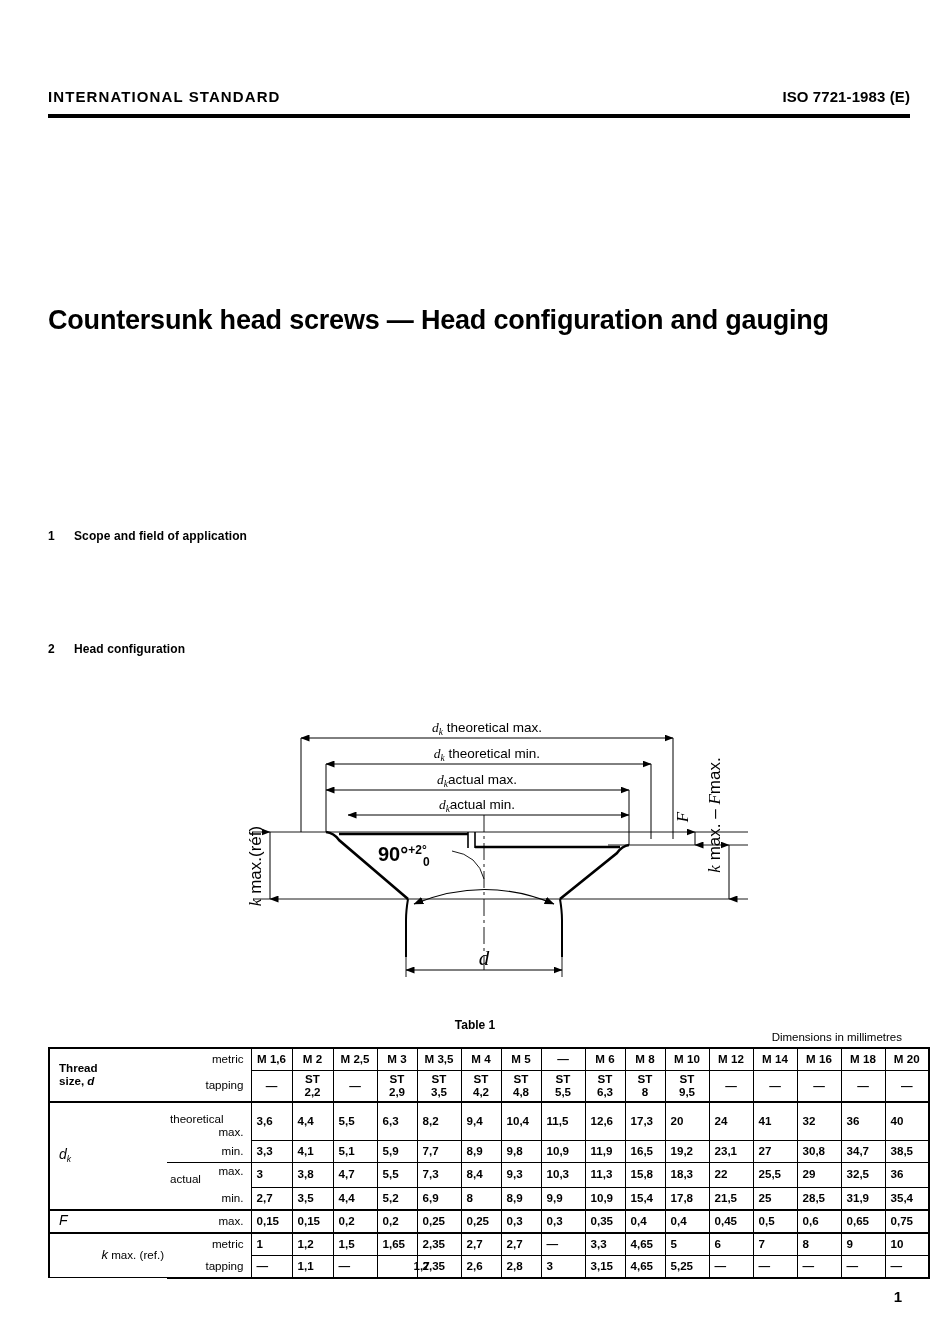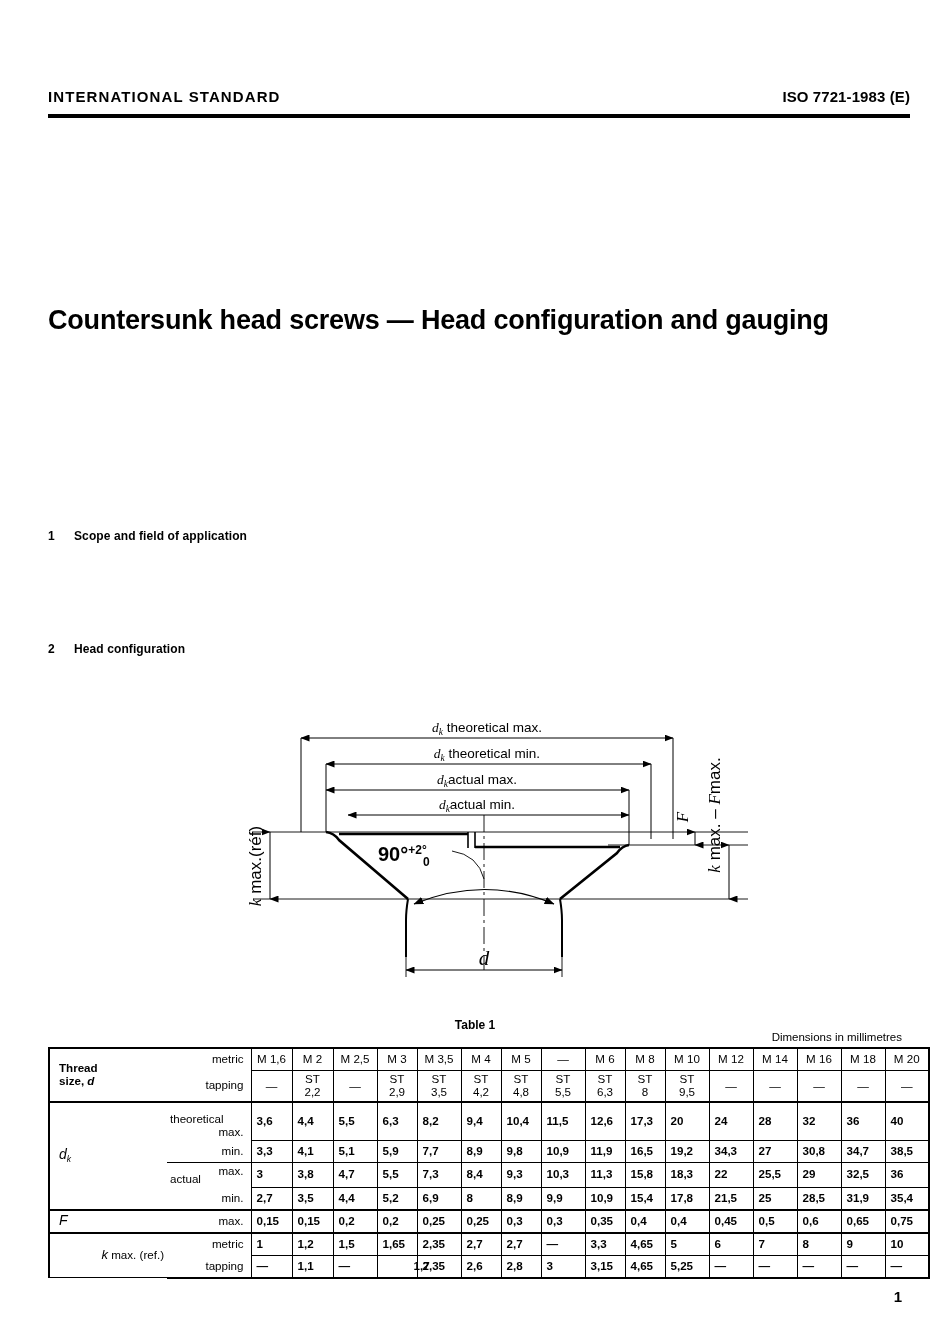--- a/index.html
+++ b/index.html
@@ -123,21 +123,21 @@
     font-size: 11.6px;
   }
   table.t1 td {
     border: 1px solid #000;
     padding: 2px 3px;
     text-align: center;
     vertical-align: middle;
     height: 17px;
     line-height: 1.08;
   }
-  table.t1 td.numc { font-weight: normal; }
+  table.t1 td.numc { font-weight: bold; }
   table.t1 td.vl { text-align: left; padding-left: 5px; font-weight: bold; }
   table.t1 td.rowlab {
     text-align: right;
     padding-right: 7px;
     font-weight: normal;
     border-left: none;
     border-right: 1px solid #000;
   }
   table.t1 td.grouplab {
     text-align: left;
@@ -347,39 +347,39 @@
             <td class="vl thick-top">5,5</td>
             <td class="vl thick-top">6,3</td>
             <td class="vl thick-top">8,2</td>
             <td class="vl thick-top">9,4</td>
             <td class="vl thick-top">10,4</td>
             <td class="vl thick-top">11,5</td>
             <td class="vl thick-top">12,6</td>
             <td class="vl thick-top">17,3</td>
             <td class="vl thick-top">20</td>
             <td class="vl thick-top">24</td>
-            <td class="vl thick-top">28</td>
+            <td class="vl thick-top">41</td>
             <td class="vl thick-top">32</td>
             <td class="vl thick-top">36</td>
             <td class="vl thick-top thick-right">40</td>
           </tr>
           <tr>
             <td class="rowlab not">min.</td>
             <td class="vl">3,3</td>
             <td class="vl">4,1</td>
             <td class="vl">5,1</td>
             <td class="vl">5,9</td>
             <td class="vl">7,7</td>
             <td class="vl">8,9</td>
             <td class="vl">9,8</td>
             <td class="vl">10,9</td>
             <td class="vl">11,9</td>
             <td class="vl">16,5</td>
             <td class="vl">19,2</td>
-            <td class="vl">34,3</td>
+            <td class="vl">23,1</td>
             <td class="vl">27</td>
             <td class="vl">30,8</td>
             <td class="vl">34,7</td>
             <td class="vl thick-right">38,5</td>
           </tr>
           <tr>
             <td class="rowlab nob"><span style="float:left;margin-top:8px;">actual</span><span>max.</span></td>
             <td class="vl">3</td>
             <td class="vl">3,8</td>
             <td class="vl">4,7</td>

